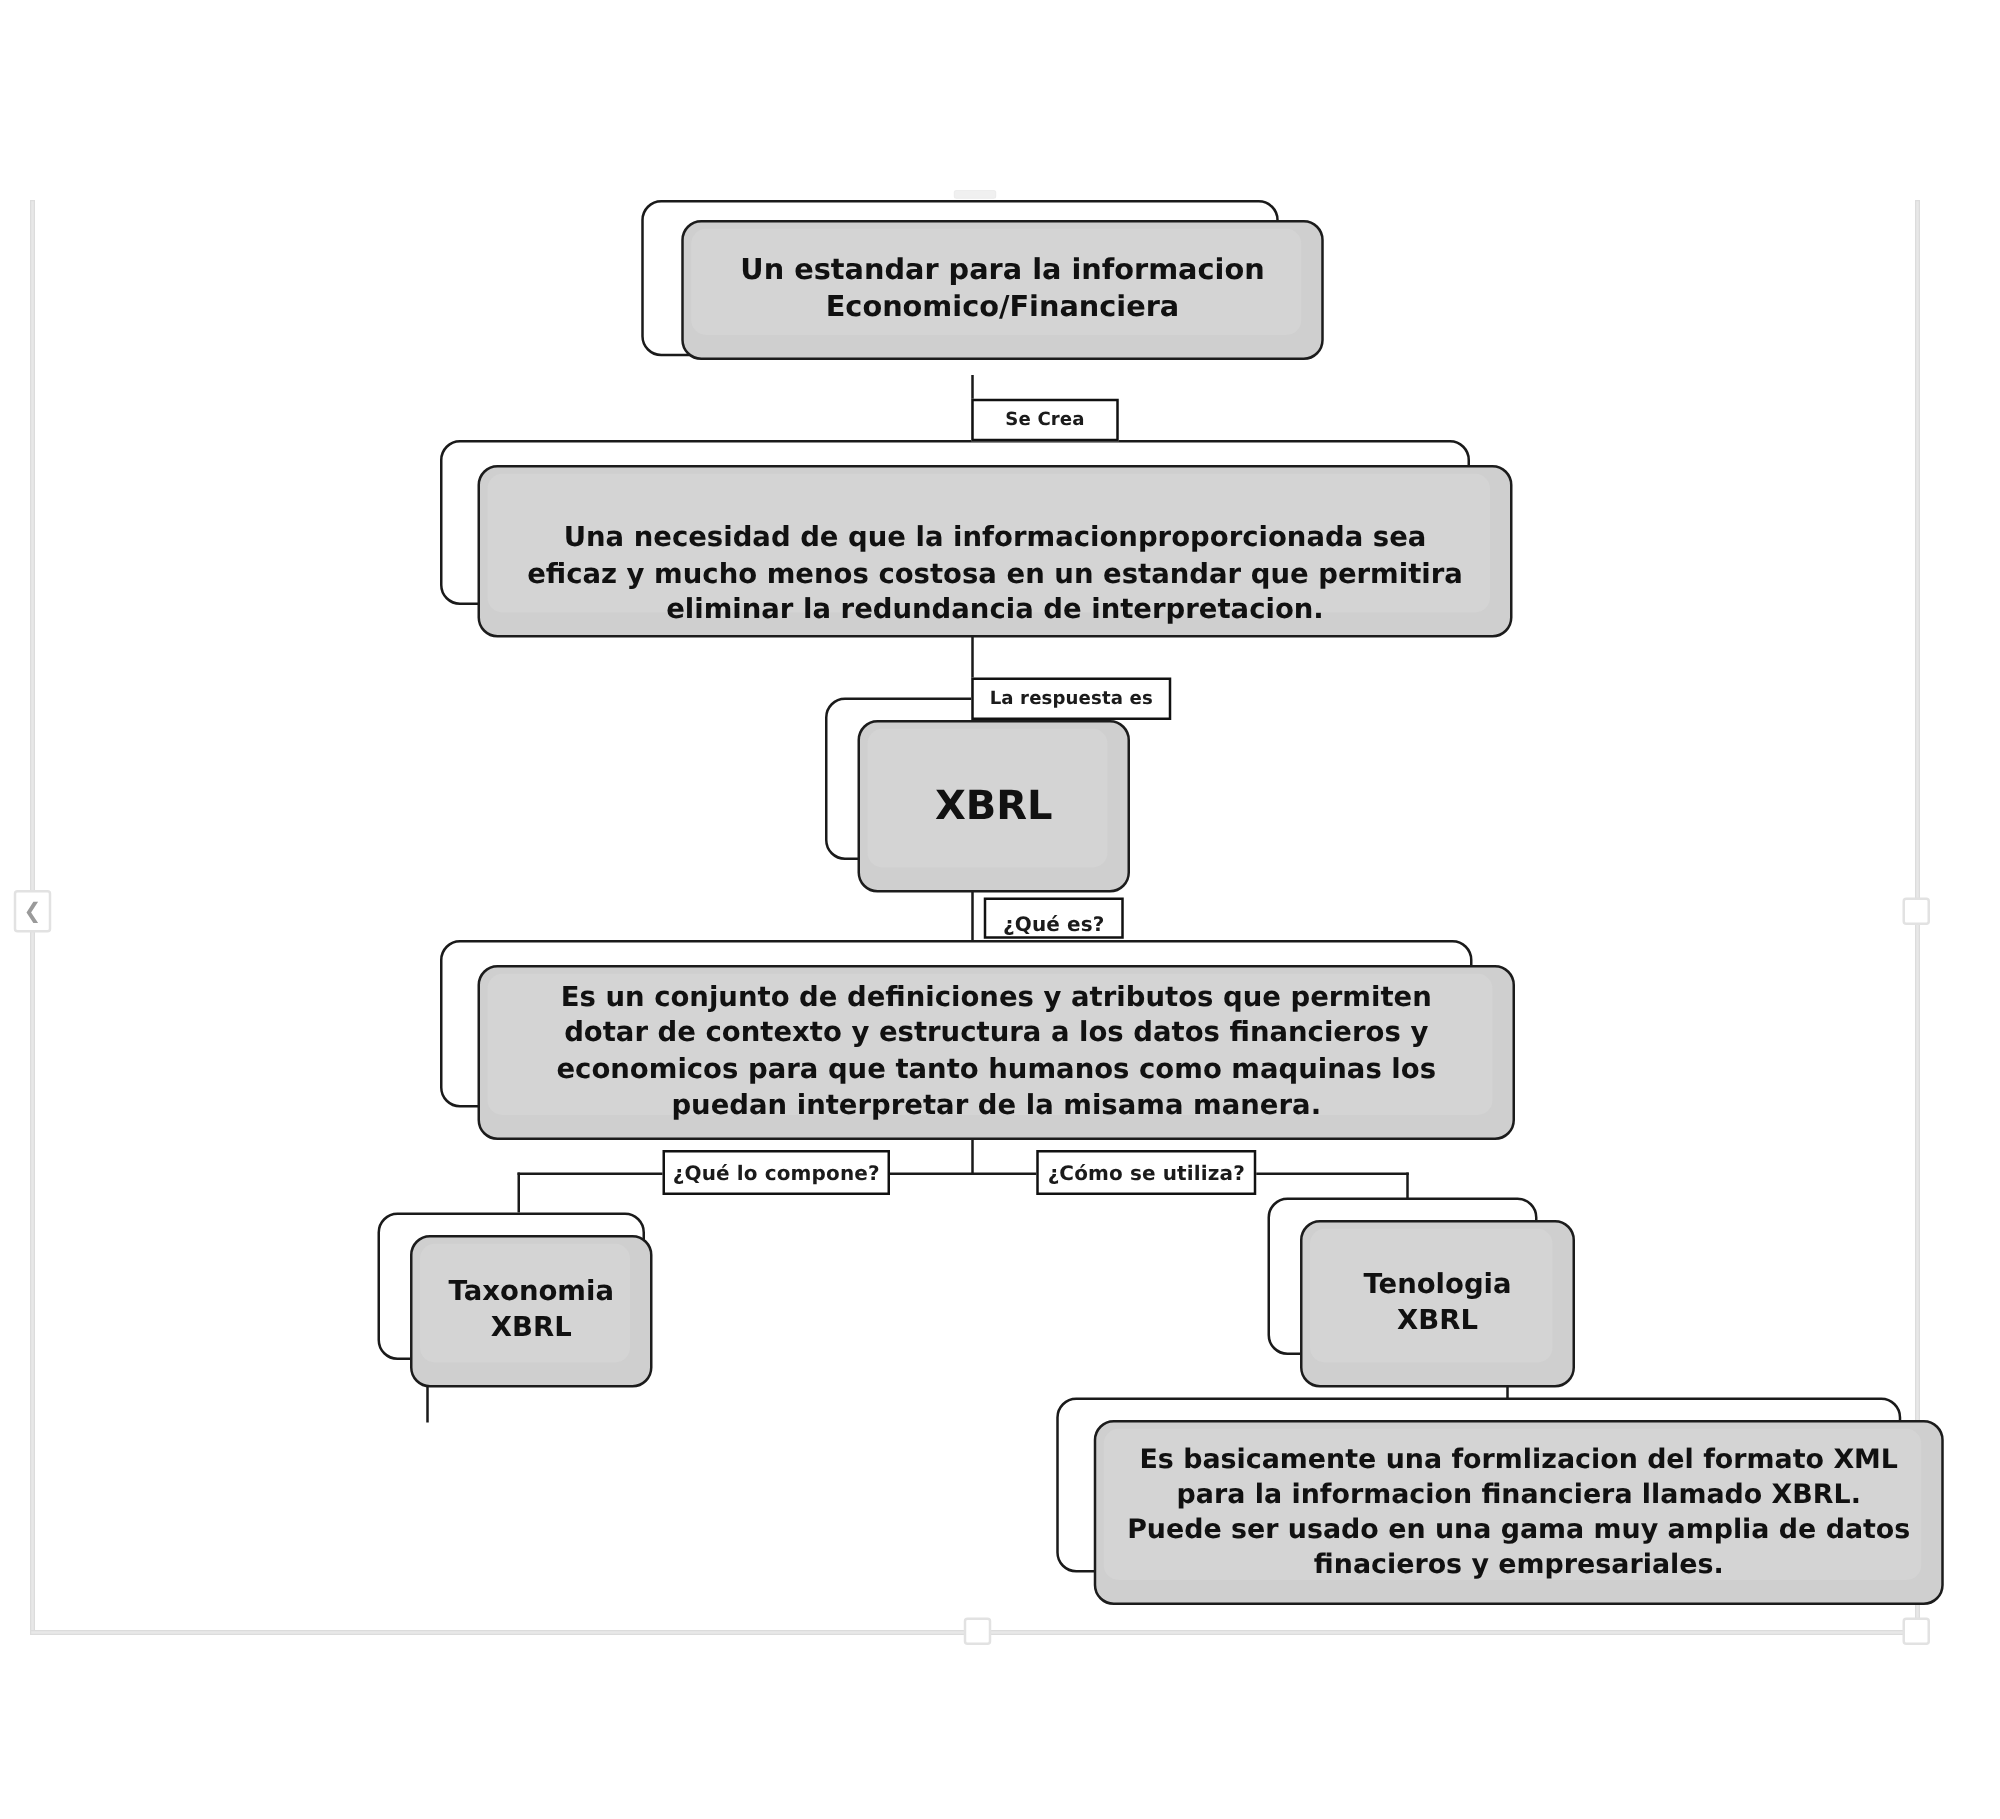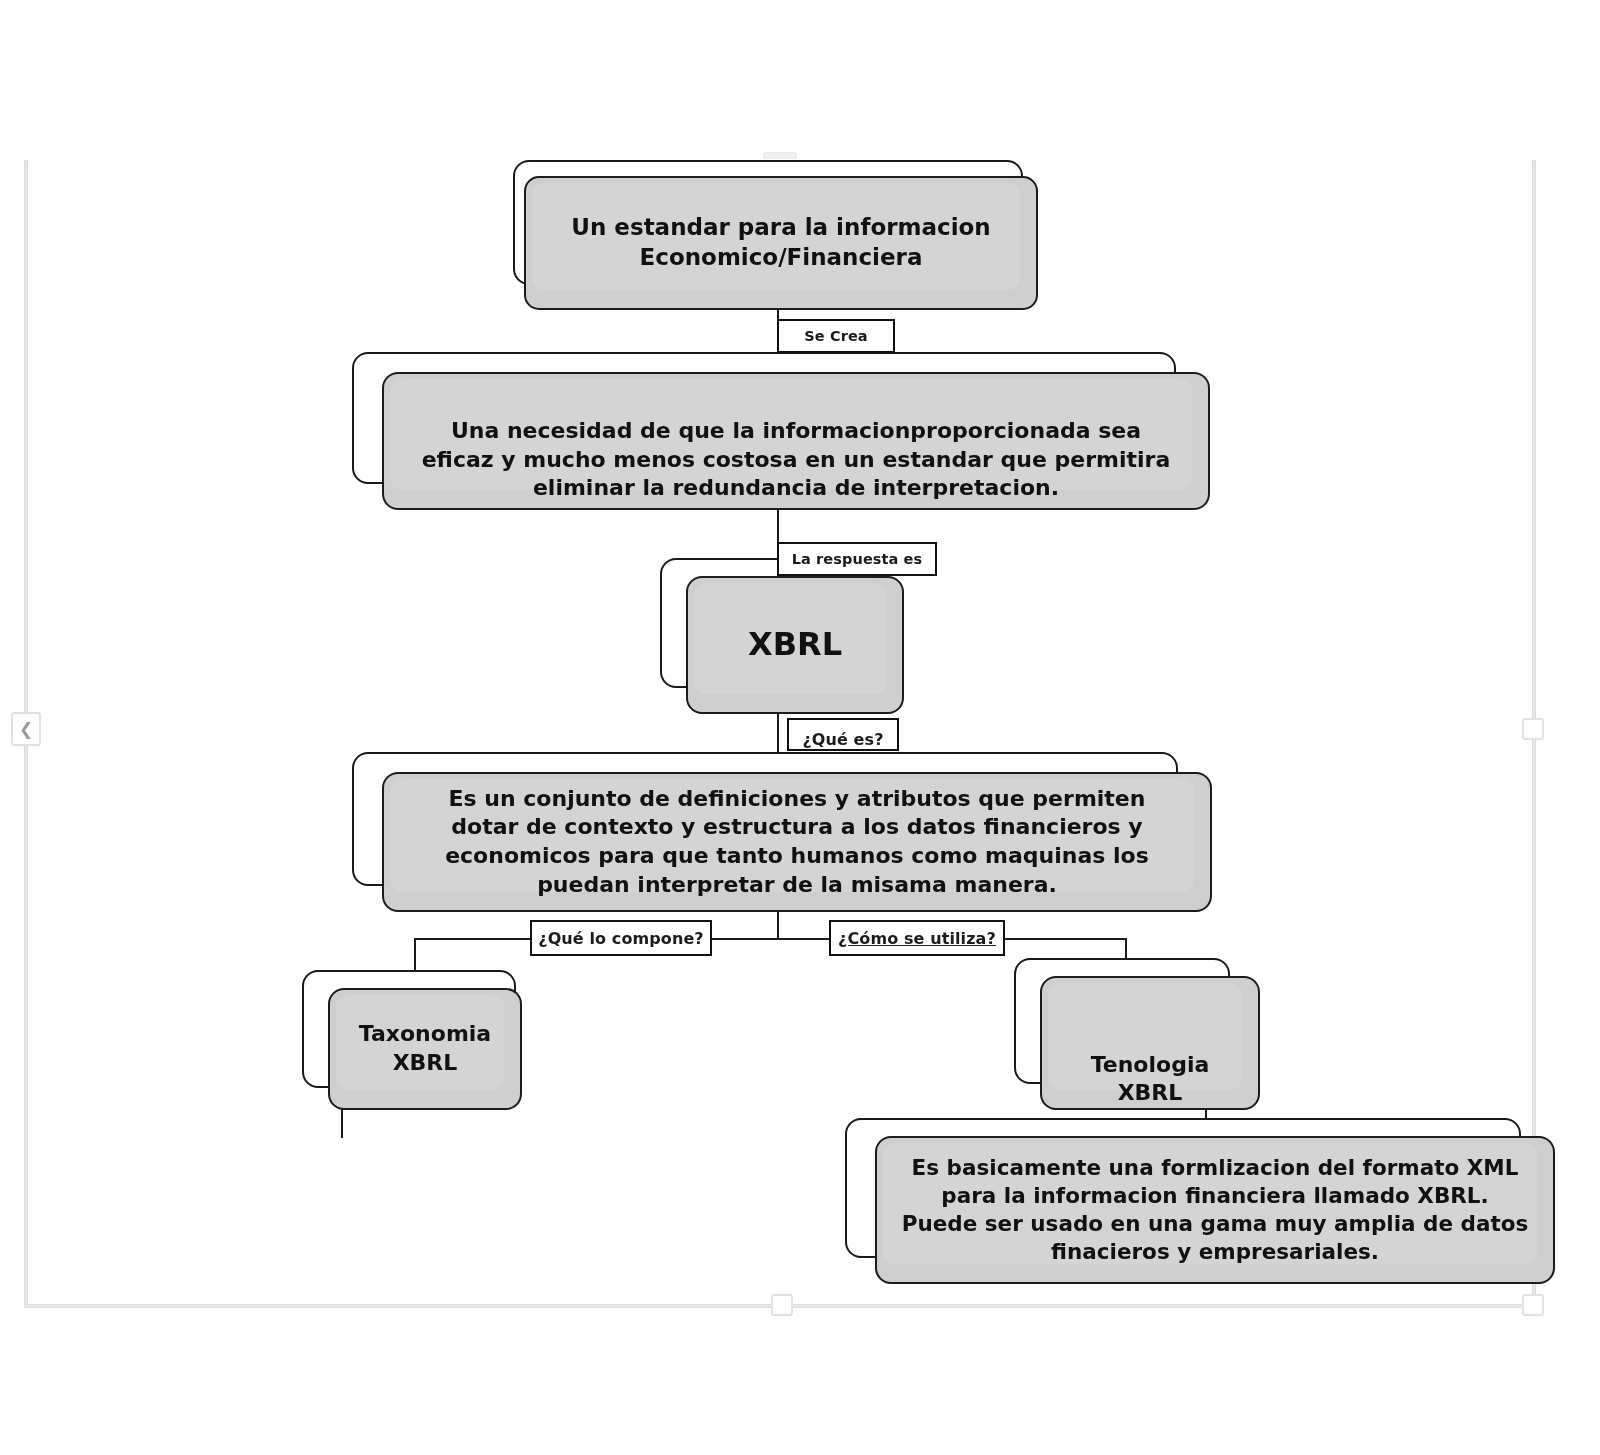--- a/index.html
+++ b/index.html
@@ -149,21 +149,21 @@
   <div class="conn conn-h" style="left:414px; top:938px; width:713px;"></div>
   <div class="conn conn-v" style="left:414px; top:938px; height:32px;"></div>
   <div class="conn conn-v" style="left:1125px; top:938px; height:32px;"></div>
 
   <div class="conn conn-v" style="left:341px; top:1100px; height:38px;"></div>
 
   <div class="conn conn-v" style="left:1205px; top:1100px; height:38px;"></div>
 
   <div class="node" style="left:513px; top:160px; width:540px; height:150px;">
     <div class="ghost" style="width:510px; height:125px;"></div>
-    <div class="card" style="left:11px; top:16px; width:514px; height:134px;border-radius:15px;">
+    <div class="card" style="left:32px; top:16px; width:514px; height:112px;">
       <span class="label" style="font-size:23px;">Un estandar para la informacion
 Economico/Financiera</span>
     </div>
   </div>
 
   <div class="node" style="left:352px; top:352px; width:858px; height:158px;">
     <div class="ghost" style="width:824px; height:132px;"></div>
     <div class="card" style="left:30px; top:20px; width:828px; height:138px;">
       <span class="label" style="font-size:22px; padding:0 30px;margin-top:38px;">Una necesidad de que la informacionproporcionada sea eficaz y mucho menos costosa en un estandar que permitira eliminar la redundancia de interpretacion.</span>
     </div>
@@ -185,21 +185,21 @@
 
   <div class="node" style="left:302px; top:970px; width:244px; height:140px;">
     <div class="ghost" style="width:214px; height:118px;"></div>
     <div class="card" style="left:26px; top:18px; width:194px; height:122px;">
       <span class="label" style="font-size:22px;">Taxonomia XBRL</span>
     </div>
   </div>
 
   <div class="node" style="left:1014px; top:958px; width:246px; height:152px;">
     <div class="ghost" style="width:216px; height:126px;"></div>
-    <div class="card" style="left:26px; top:18px; width:220px; height:134px;align-items:flex-end;">
+    <div class="card" style="left:26px; top:18px; width:220px; height:134px;">
       <span class="label" style="font-size:22px;">Tenologia XBRL</span>
     </div>
   </div>
 
 
   <div class="node" style="left:845px; top:1118px; width:710px; height:166px;">
     <div class="ghost" style="width:676px; height:140px;"></div>
     <div class="card" style="left:30px; top:18px; width:680px; height:148px;">
       <span class="label" style="font-size:21.5px; padding:0 20px;">Es basicamente una formlizacion del formato XML para la informacion financiera llamado XBRL.
 Puede ser usado en una gama muy amplia de datos finacieros y empresariales.</span>
@@ -215,17 +215,17 @@
   </div>
 
   <div class="chip" style="left:787px; top:718px; width:112px; height:33px; font-size:16px;align-items:flex-end;">
     <span>¿Qué es?</span>
   </div>
 
   <div class="chip" style="left:530px; top:920px; width:182px; height:36px; font-size:16px;">
     <span>¿Qué lo compone?</span>
   </div>
 
-  <div class="chip" style="left:829px; top:920px; width:176px; height:36px; font-size:16px;text-decoration:underline;">
+  <div class="chip" style="left:829px; top:920px; width:176px; height:36px; font-size:16px;">
     <span>¿Cómo se utiliza?</span>
   </div>
 
 </div>
 
 </body></html>

